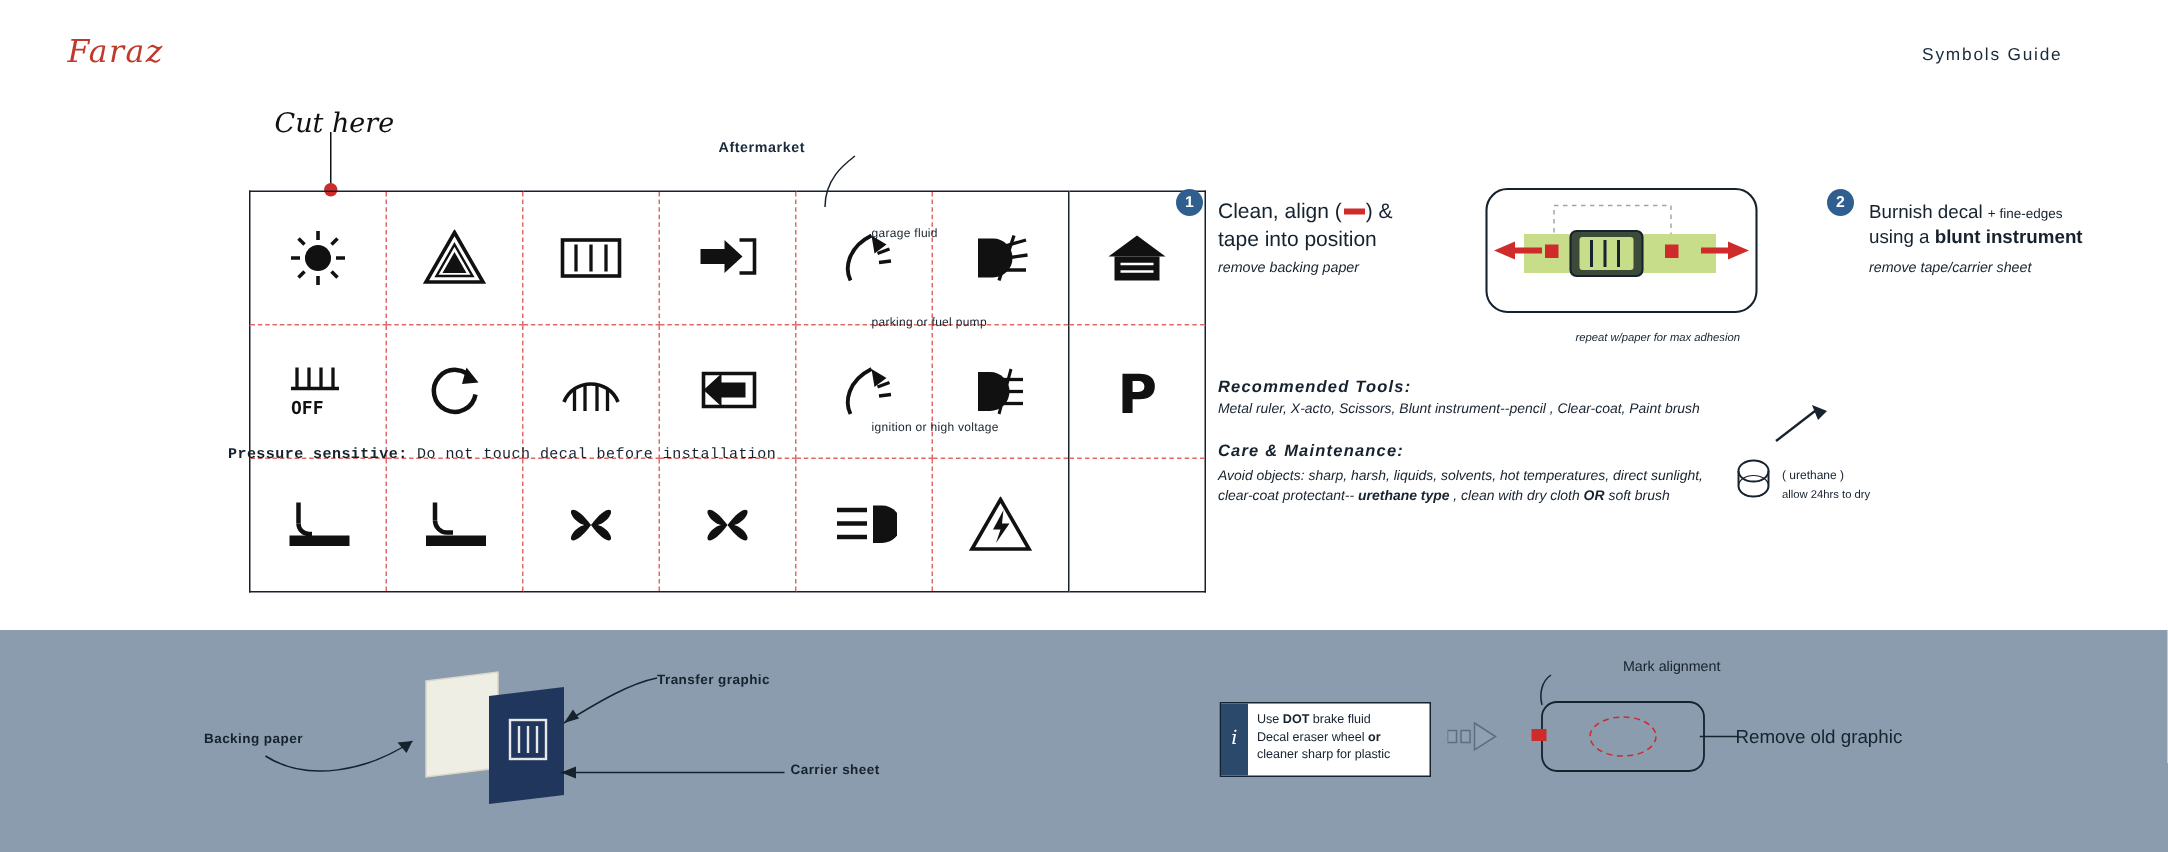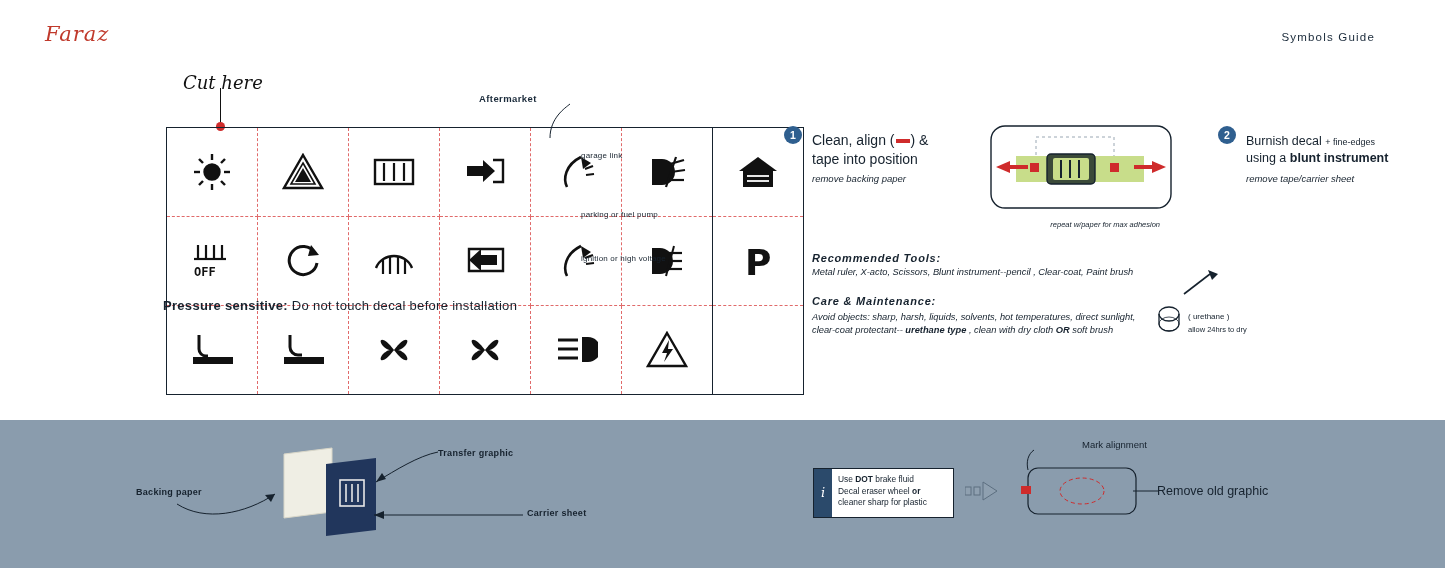--- a/index.html
+++ b/index.html
@@ -63,31 +63,32 @@
   }
   table.symgrid tr td:first-child{border-left:1.6px solid #16222e;}
   table.symgrid tr:first-child td{border-top:1.6px solid #16222e;}
   table.symgrid tr:last-child td{border-bottom:1.6px solid #16222e;}
   table.symgrid tr td:last-child{border-right:1.6px solid #16222e;}
   
   table.symgrid td.soliddiv{border-left:1.6px solid #16222e;}
   .sym svg{display:block;margin:0 auto;}
 
   #press-note{
-    left:163px;top:298px;
-    font-size:13px;font-weight:bold;color:#16222e;
+    left:152px;top:298px;
+    font-size:10px;font-weight:bold;color:#16222e;
     letter-spacing:.3px;
+    font-family:Liberation Mono, monospace;
   }
   #press-note .reg{font-weight:normal;}
 
   
   .gridcap{font-size:8px;color:#16222e;letter-spacing:.2px;}
   #cap-garage{left:581px;top:151px;}
   #cap-parking{left:581px;top:210px;}
-  #cap-ignition{left:581px;top:254px;}
+  #cap-ignition{left:581px;top:280px;}
 
   
   .stepnum{
     width:18px;height:18px;border-radius:50%;
     background:#2f5f8f;color:#fff;font-size:10.5px;font-weight:bold;
     text-align:center;line-height:18px;
   }
   #step1-num{left:784px;top:126px;}
   #step1-text{left:812px;top:131px;width:200px;font-size:14px;line-height:19px;color:#16222e;}
   #step1-sub{left:812px;top:173px;font-size:9.5px;font-style:italic;color:#16222e;}
@@ -331,21 +332,21 @@
     <td class="sym soliddiv"></td>
   </tr>
 </tbody>
     </table>
 </div>
 
 <div class="abs" id="press-note">
   <span>Pressure sensitive:</span><span class="reg"> Do not touch decal before installation</span>
 </div>
 
-<div class="abs gridcap" id="cap-garage">garage link</div>
+<div class="abs gridcap" id="cap-garage">garage fluid</div>
 <div class="abs gridcap" id="cap-parking">parking or fuel pump</div>
 <div class="abs gridcap" id="cap-ignition">ignition or high voltage</div>
 
 <div class="abs stepnum" id="step1-num">1</div>
 <div class="abs" id="step1-text">
   <span>Clean, align (</span><svg width="16" height="8" style="vertical-align:middle">
       <rect x="1" y="2" width="14" height="4" fill="#cf2b2b"></rect>
     </svg><span>) &amp;</span><br>
   <span>tape into position</span>
 </div>

